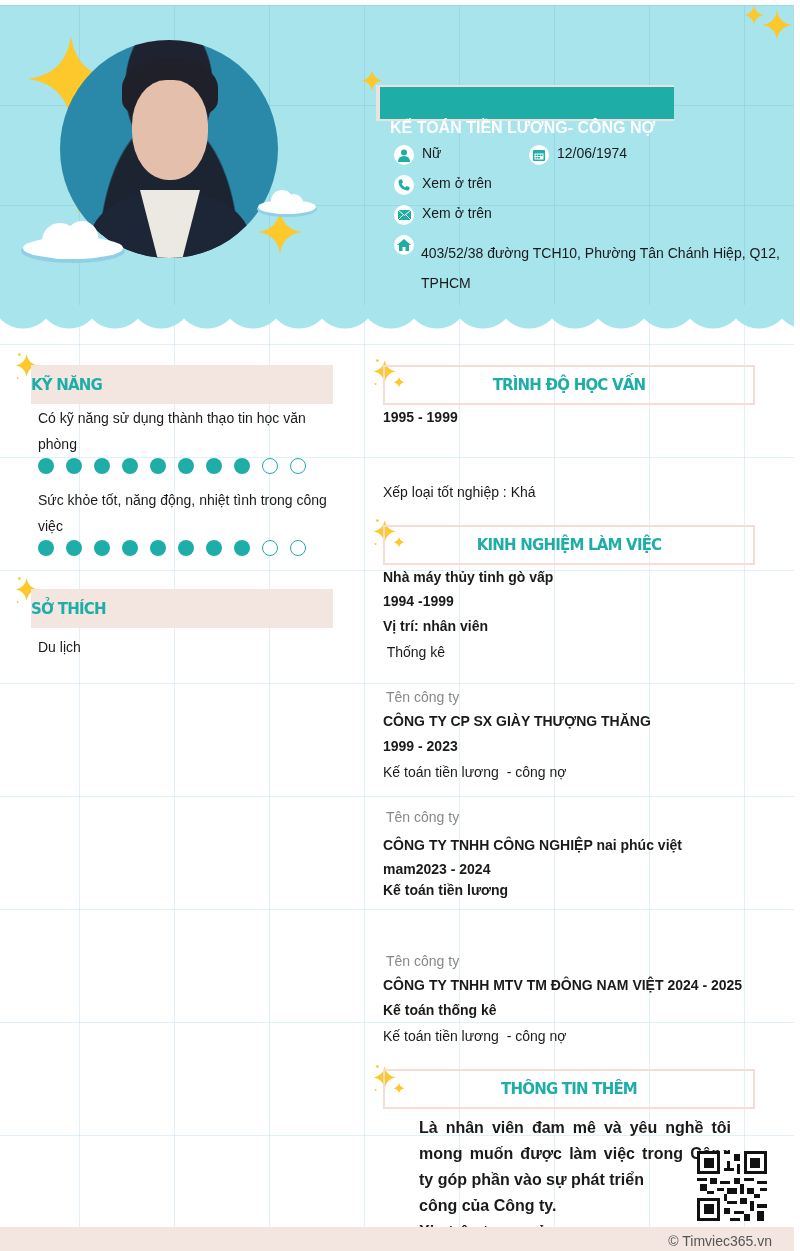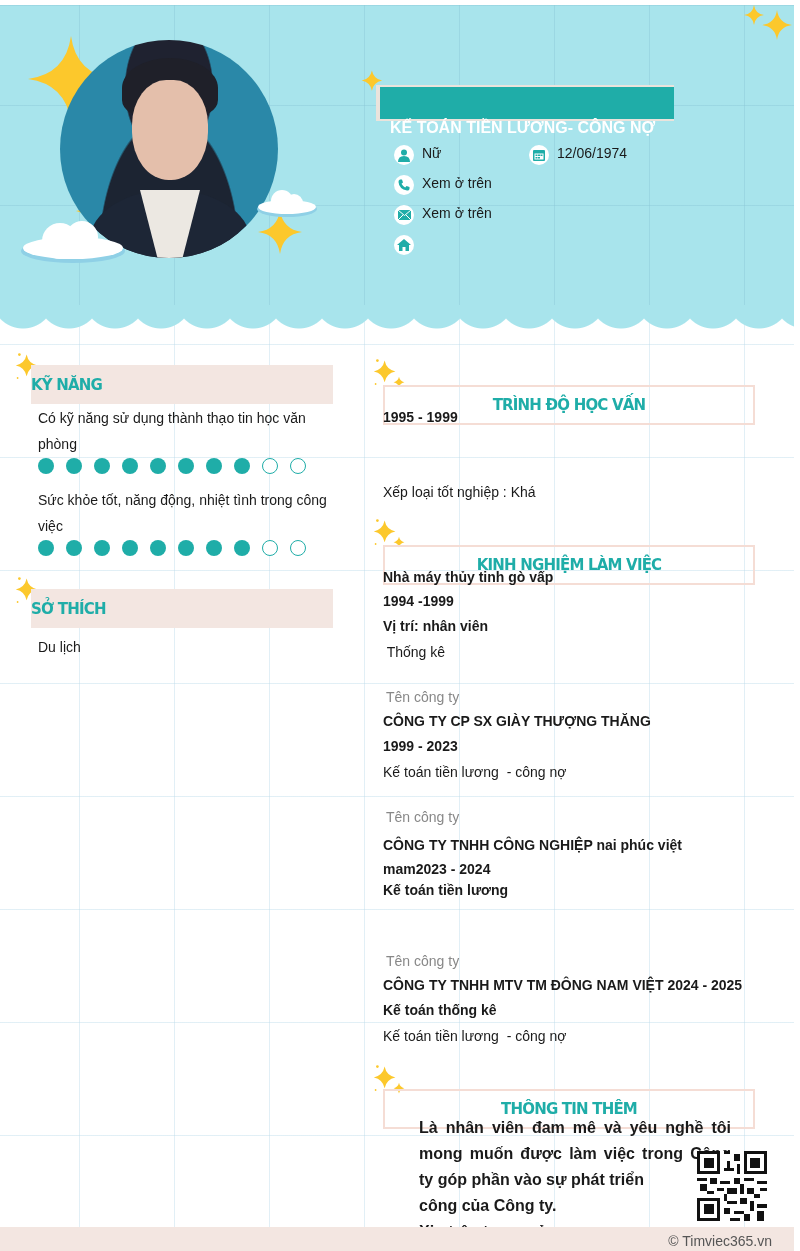--- a/index.html
+++ b/index.html
@@ -80,21 +80,21 @@
     display:flex; align-items:center; justify-content:center; margin-right:8px; flex:none;
   }
   .addr { position:absolute; left:421px; top:233px; width:360px; font-size:14px; line-height:30px; color:#1a1a1a; }
 
   .sec-head-left {
     position:absolute; left:31px; width:302px; height:39px; background:#f3e6e1;
     display:flex; align-items:center; 
   }
   .sec-head-right {
     position:absolute; left:383px; width:368px; height:36px; border:2px solid #f5ddd5;
-    display:flex; align-items:center; justify-content:center; background:transparent;margin-top:20px;
+    display:flex; align-items:center; justify-content:center; background:transparent;
   }
   .sec-title {
     font-family:"DejaVu Sans", sans-serif; font-weight:bold; color:#1fada8; font-size:15px;
     letter-spacing:-0.8px; text-transform:uppercase;
   }
   .txt { position:absolute; font-size:14px; color:#1a1a1a; }
   .bold { font-weight:bold; }
   .muted { color:#888; }
   .skill-text { position:absolute; left:38px; width:300px; font-size:14px; line-height:26px; color:#1a1a1a; }
   .dots { position:absolute; left:38px; display:flex; gap:12px; }
@@ -209,20 +209,21 @@
     </span>
     <span>Xem ở trên</span>
   </div>
   <div class="info-row" style="left:394px;top:230px">
     <span class="info-icon">
       <svg width="14" height="12" viewBox="0 0 14 12">
           <path d="M7 0 L14 6 L12 6 L12 12 L8.5 12 L8.5 8 L5.5 8 L5.5 12 L2 12 L2 6 L0 6Z" fill="#1fada8"></path>
         </svg>
     </span>
   </div>
+  <div class="addr">403/52/38 đường TCH10, Phường  Tân Chánh Hiệp,  Q12, TPHCM</div>
 
   <svg class="sparkle" style="left:14px;top:346px" width="36" height="36" viewBox="0 0 40 40">
       <path d="M14 4 Q16 14 26 16 Q16 18 14 28 Q12 18 2 16 Q12 14 14 4Z" fill="#fcc82c"></path>
       <path d="M30 22 Q31 27 36 28 Q31 29 30 34 Q29 29 24 28 Q29 27 30 22Z" fill="#fcc82c"></path>
       <circle cx="6" cy="4" r="1.5" fill="#fcc82c"></circle>
       <circle cx="4" cy="30" r="1" fill="#fcc82c"></circle>
     </svg>
   <div class="sec-head-left" style="top:360px">
     <span class="sec-title">KỸ NĂNG</span>
   </div>

